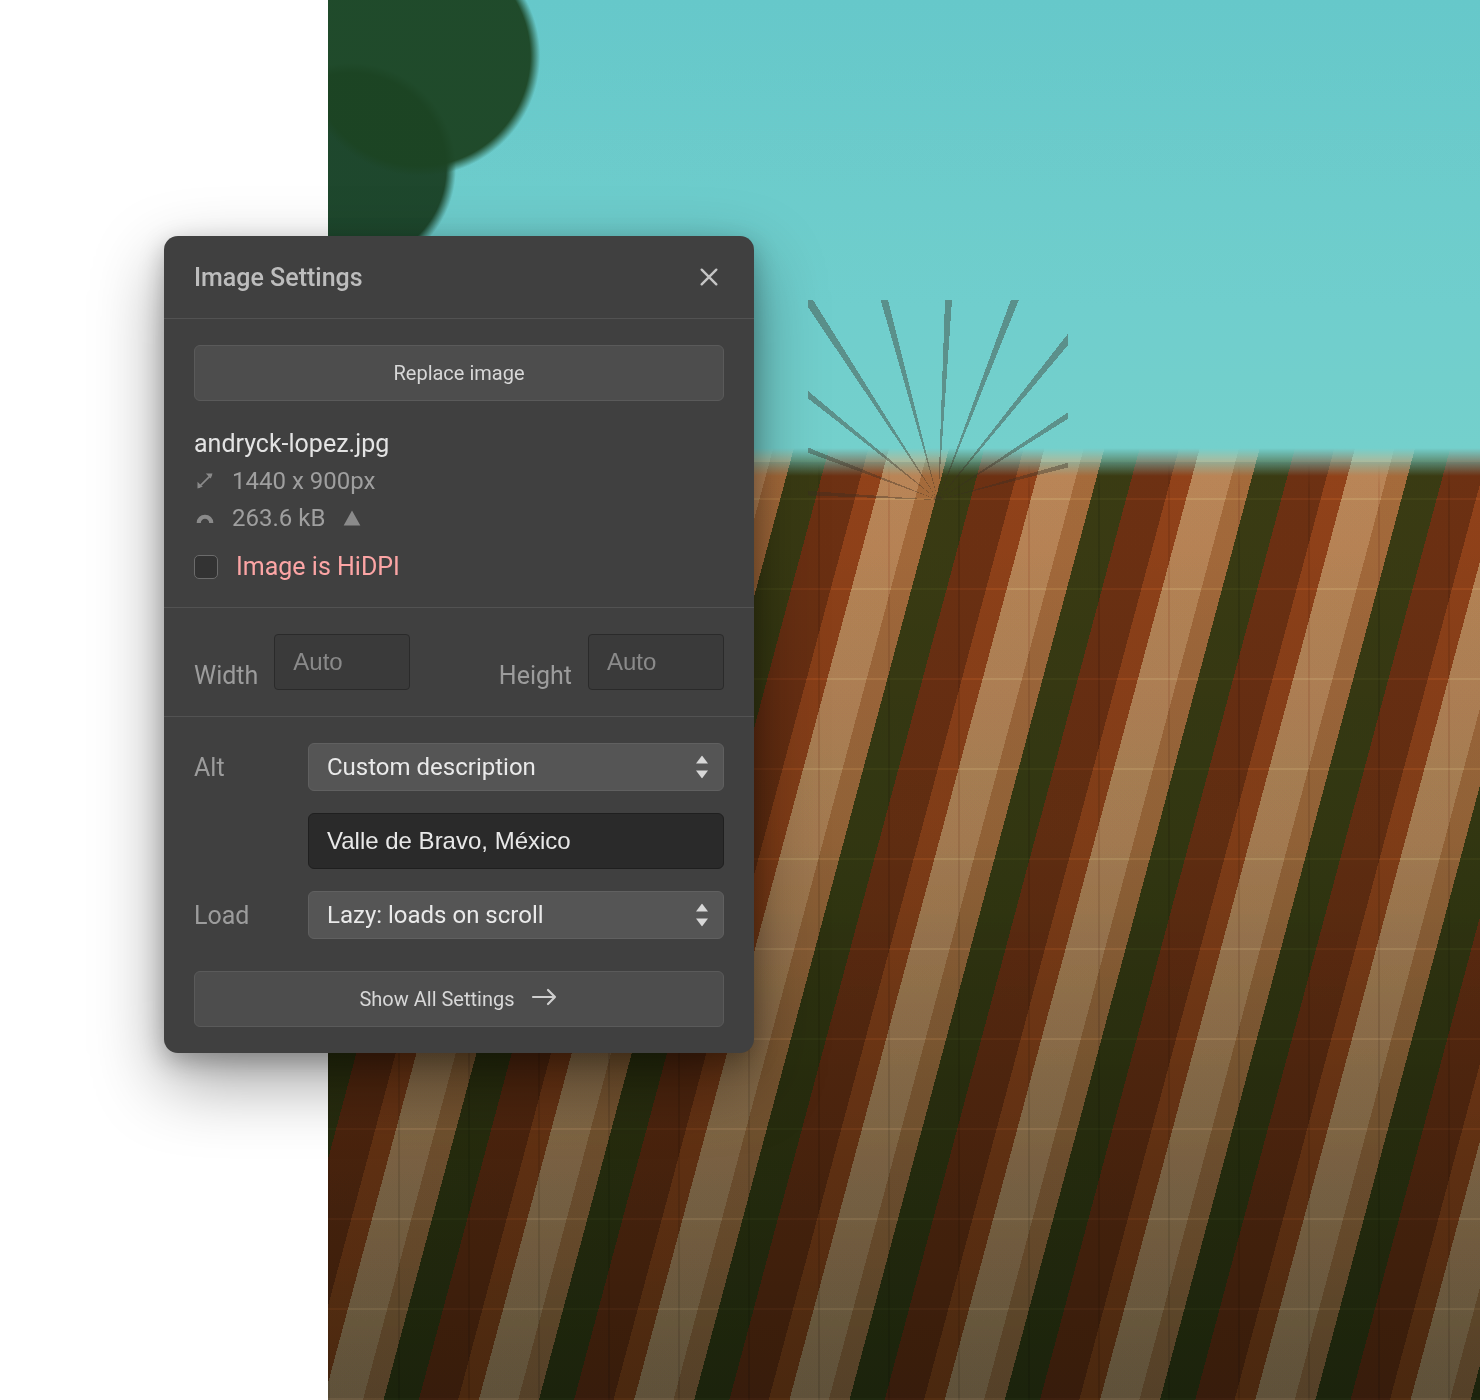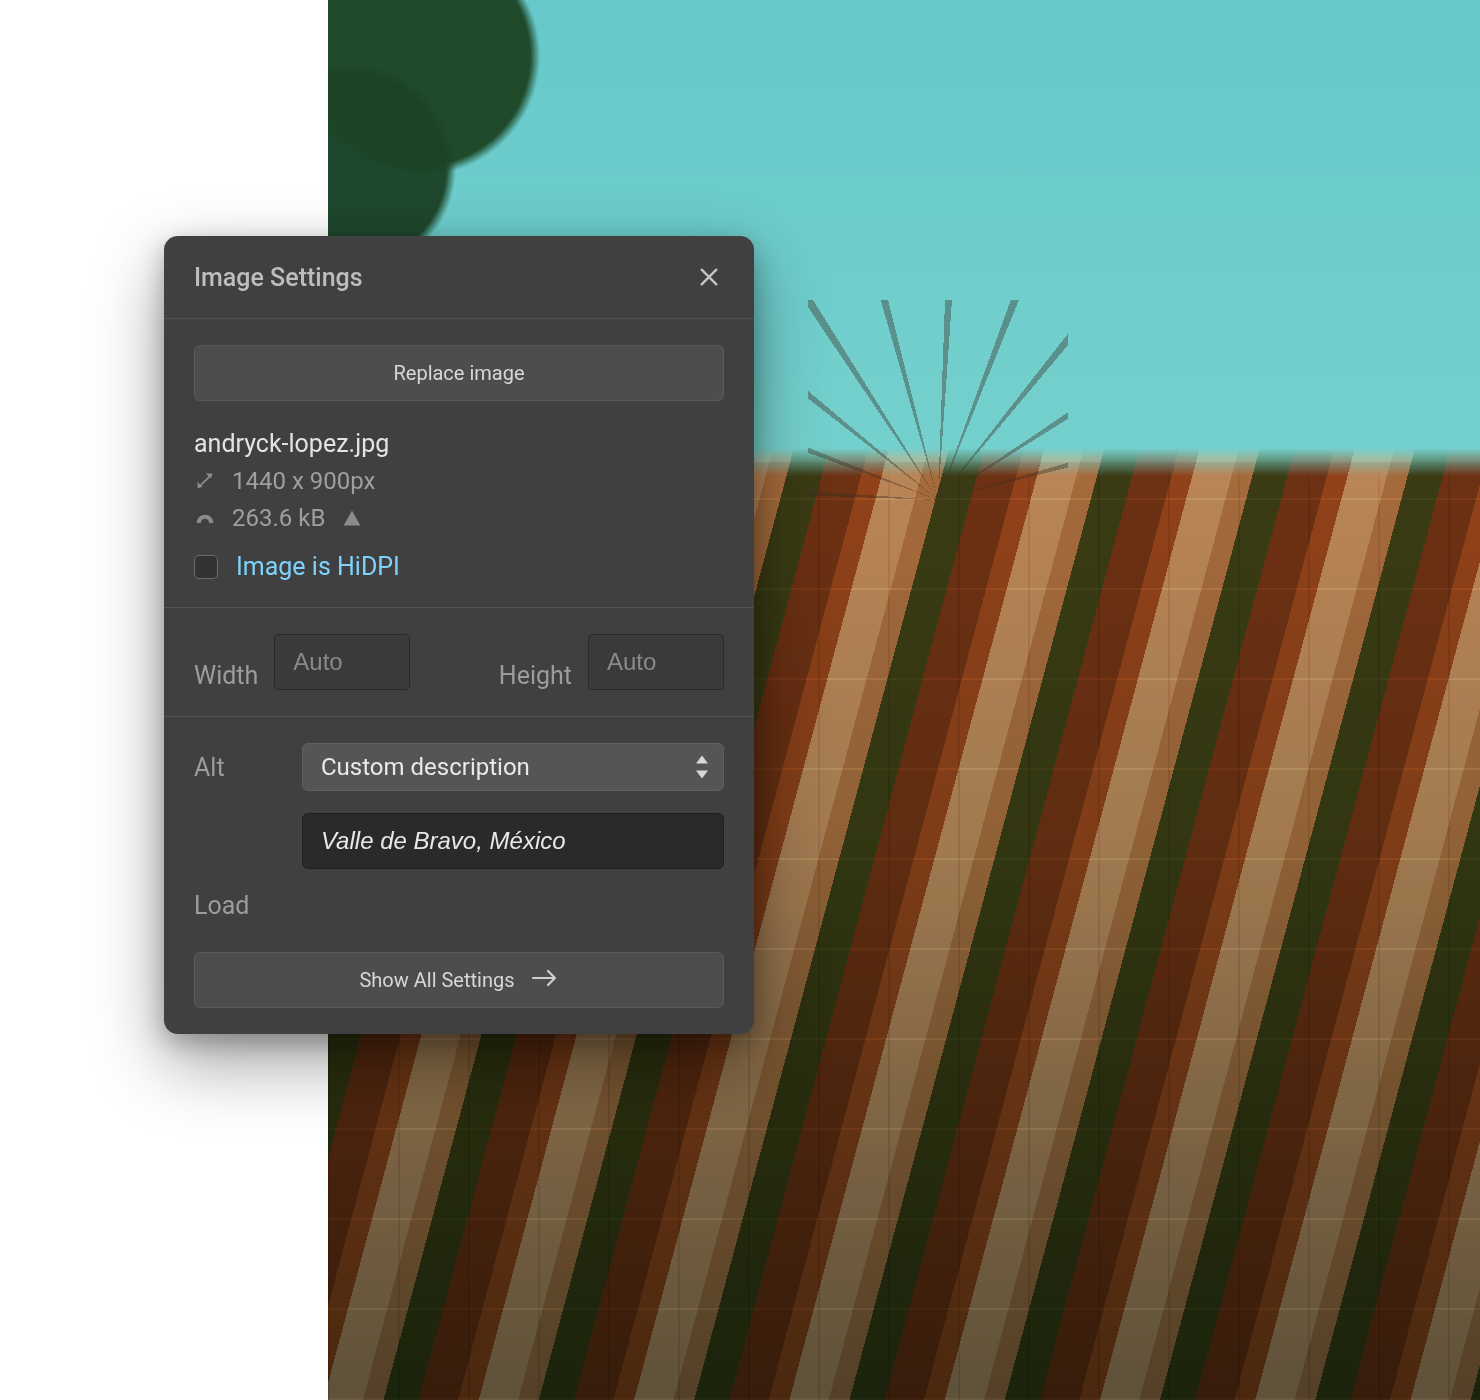--- a/index.html
+++ b/index.html
@@ -82,46 +82,46 @@
   }
 
   .filename { margin-top: 28px; font-size: 25px; color:#e3e3e3; }
   .meta-line { display:flex; align-items:center; gap:16px; margin-top: 9px; color:#9f9f9f; font-size:24px; }
   .meta-line .ico{width:22px;height:22px;display:inline-flex;align-items:center;justify-content:center;color:#8a8a8a;}
   .meta-line .ico svg{width:20px;height:20px;fill:#8a8a8a;}
   .warn-ico svg{width:18px;height:18px;fill:#8a8a8a;}
 
   .check-row{display:flex;align-items:center;gap:18px;margin-top:20px;}
   .checkbox{width:24px;height:24px;border:1.5px solid #6b6b6b;border-radius:5px;background:#333;}
-  .check-label{font-size:25px;color:#7dd3fc;text-align:center;}
+  .check-label{font-size:25px;color:#fca5a5;text-align:center;}
 
   .dim-row{display:flex;align-items:center;gap:0;}
   .dim-group{display:flex;align-items:flex-end;gap:16px;flex:1;}
   .dim-label{font-size:25px;color:#9c9c9c;}
   .dim-input{
     width:136px;height:56px;background:#3a3a3a;border:1.5px solid #2a2a2a;border-radius:4px;
     color:#8f8f8f;font-size:24px;padding:0 18px;
   }
   .dim-input::placeholder{color:#8a8a8a;}
 
-  .form-row{display:flex;align-items:center;gap:4px;margin-bottom:22px;}
+  .form-row{display:flex;align-items:center;gap:10px;margin-bottom:22px;}
   .form-row:last-child{margin-bottom:0;}
   .form-label{width:104px;font-size:25px;color:#9c9c9c;}
   .form-control{flex:1;}
 
   .select{
     position:relative;width:100%;height:48px;background:#555555;border:1px solid #606060;border-radius:6px;
     display:flex;align-items:center;padding:0 18px;color:#e9e9e9;font-size:24px;cursor:pointer;
   }
   .select .chev{position:absolute;right:14px;top:50%;transform:translateY(-50%);display:flex;flex-direction:column;gap:3px;}
   .select .chev svg{width:14px;height:10px;fill:#d8d8d8;}
 
   .text-input{
     width:100%;height:56px;background:#2a2a2a;border:1.5px solid #1f1f1f;border-radius:6px;
-    color:#e8e8e8;font-size:24px;padding:0 18px;font-style:italic;
+    color:#e8e8e8;font-size:24px;padding:0 18px;
   }
 
   .arrow-right svg{width:28px;height:20px;stroke:#cfcfcf;stroke-width:2.2;fill:none;stroke-linecap:round;stroke-linejoin:round;}
 
   
   .canvas-left{position:absolute;top:0;left:0;width:328px;height:1400px;background:#ffffff;}
 </style>
 </head>
 <body>
 
@@ -209,20 +209,33 @@
 
     <div class="form-row">
       <div class="form-label"></div>
       <div class="form-control">
         <input class="text-input" value="Valle de Bravo, México" style="">
       </div>
     </div>
 
     <div class="form-row" style="margin-top:6px">
       <div class="form-label">Load</div>
+      <div class="form-control">
+        <div class="select">
+          <span>Lazy: loads on scroll</span>
+          <span class="chev">
+            <svg viewBox="0 0 14 10">
+                <path d="M7 0 L13 8 L1 8 Z"></path>
+              </svg>
+            <svg viewBox="0 0 14 10">
+                <path d="M7 10 L13 2 L1 2 Z"></path>
+              </svg>
+          </span>
+        </div>
+      </div>
     </div>
 
     <div class="btn" style="margin-top:32px">
       <span>Show All Settings</span>
       <span class="arrow-right">
         <svg viewBox="0 0 28 20">
             <path d="M2 10 H24 M17 3 L24 10 L17 17"></path>
           </svg>
       </span>
     </div>

